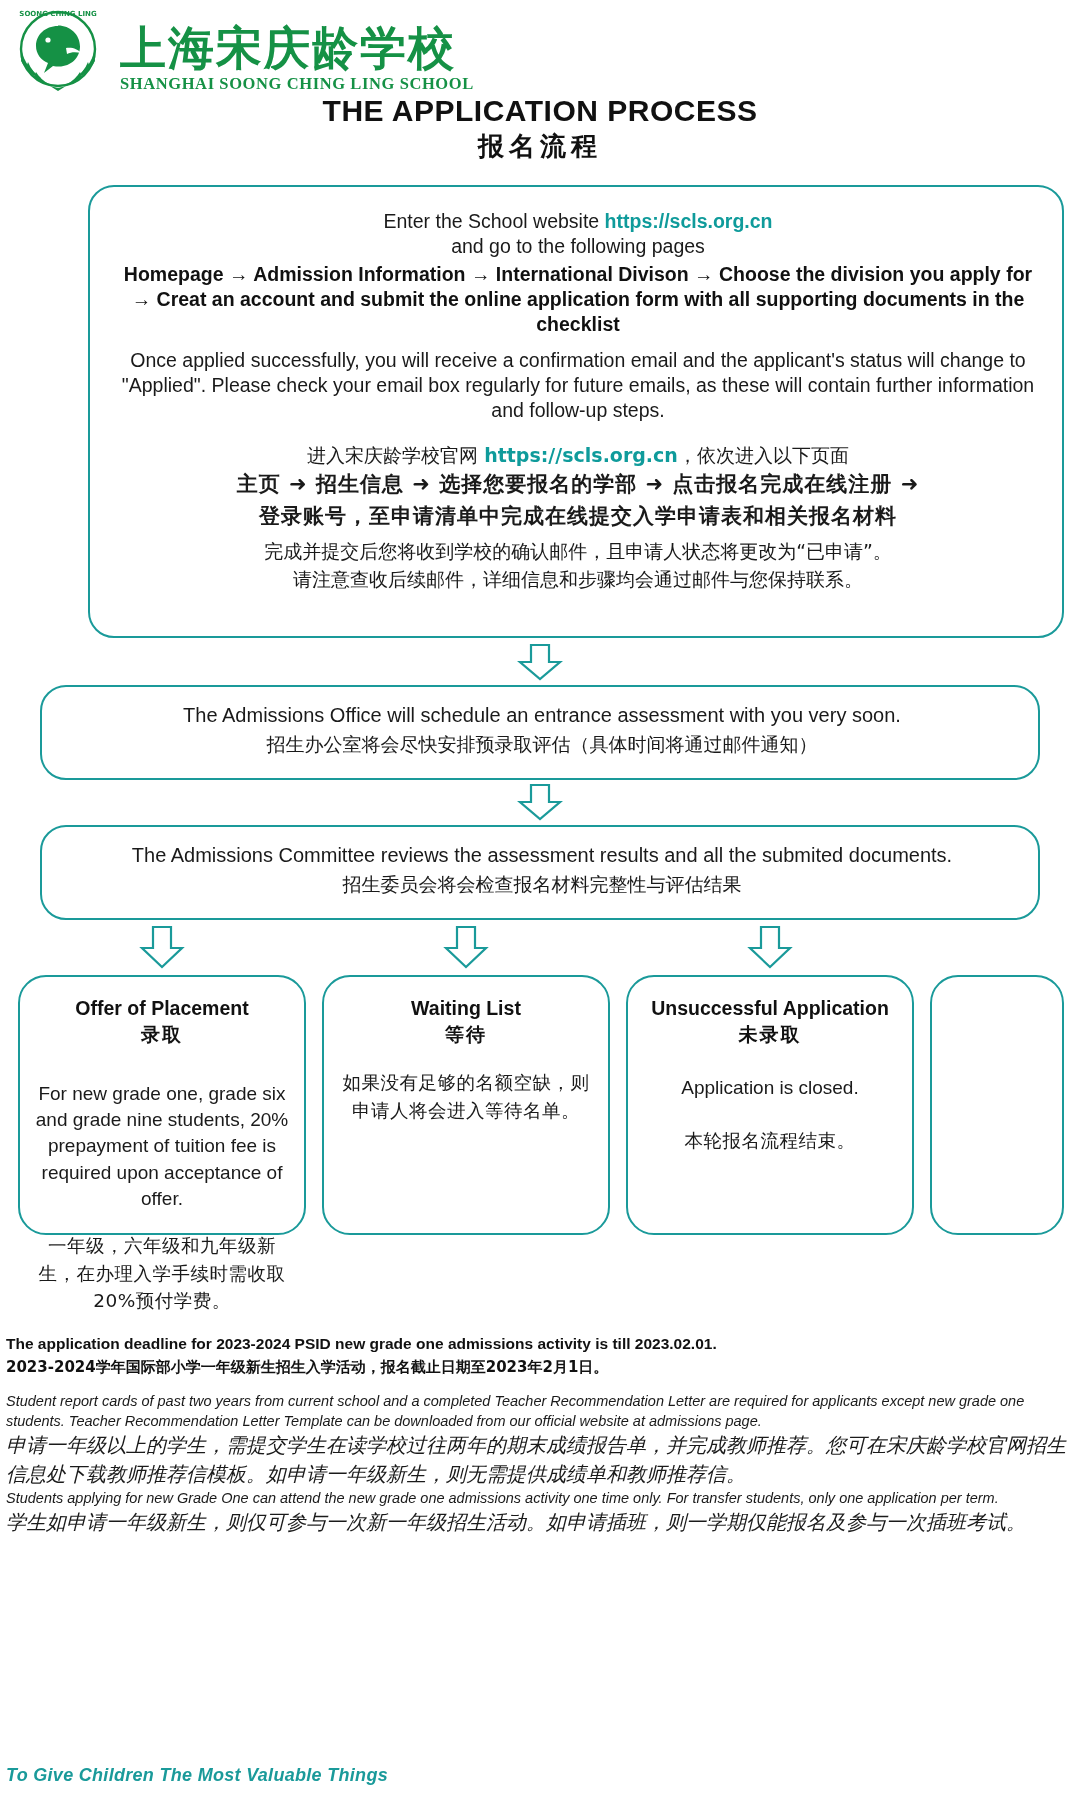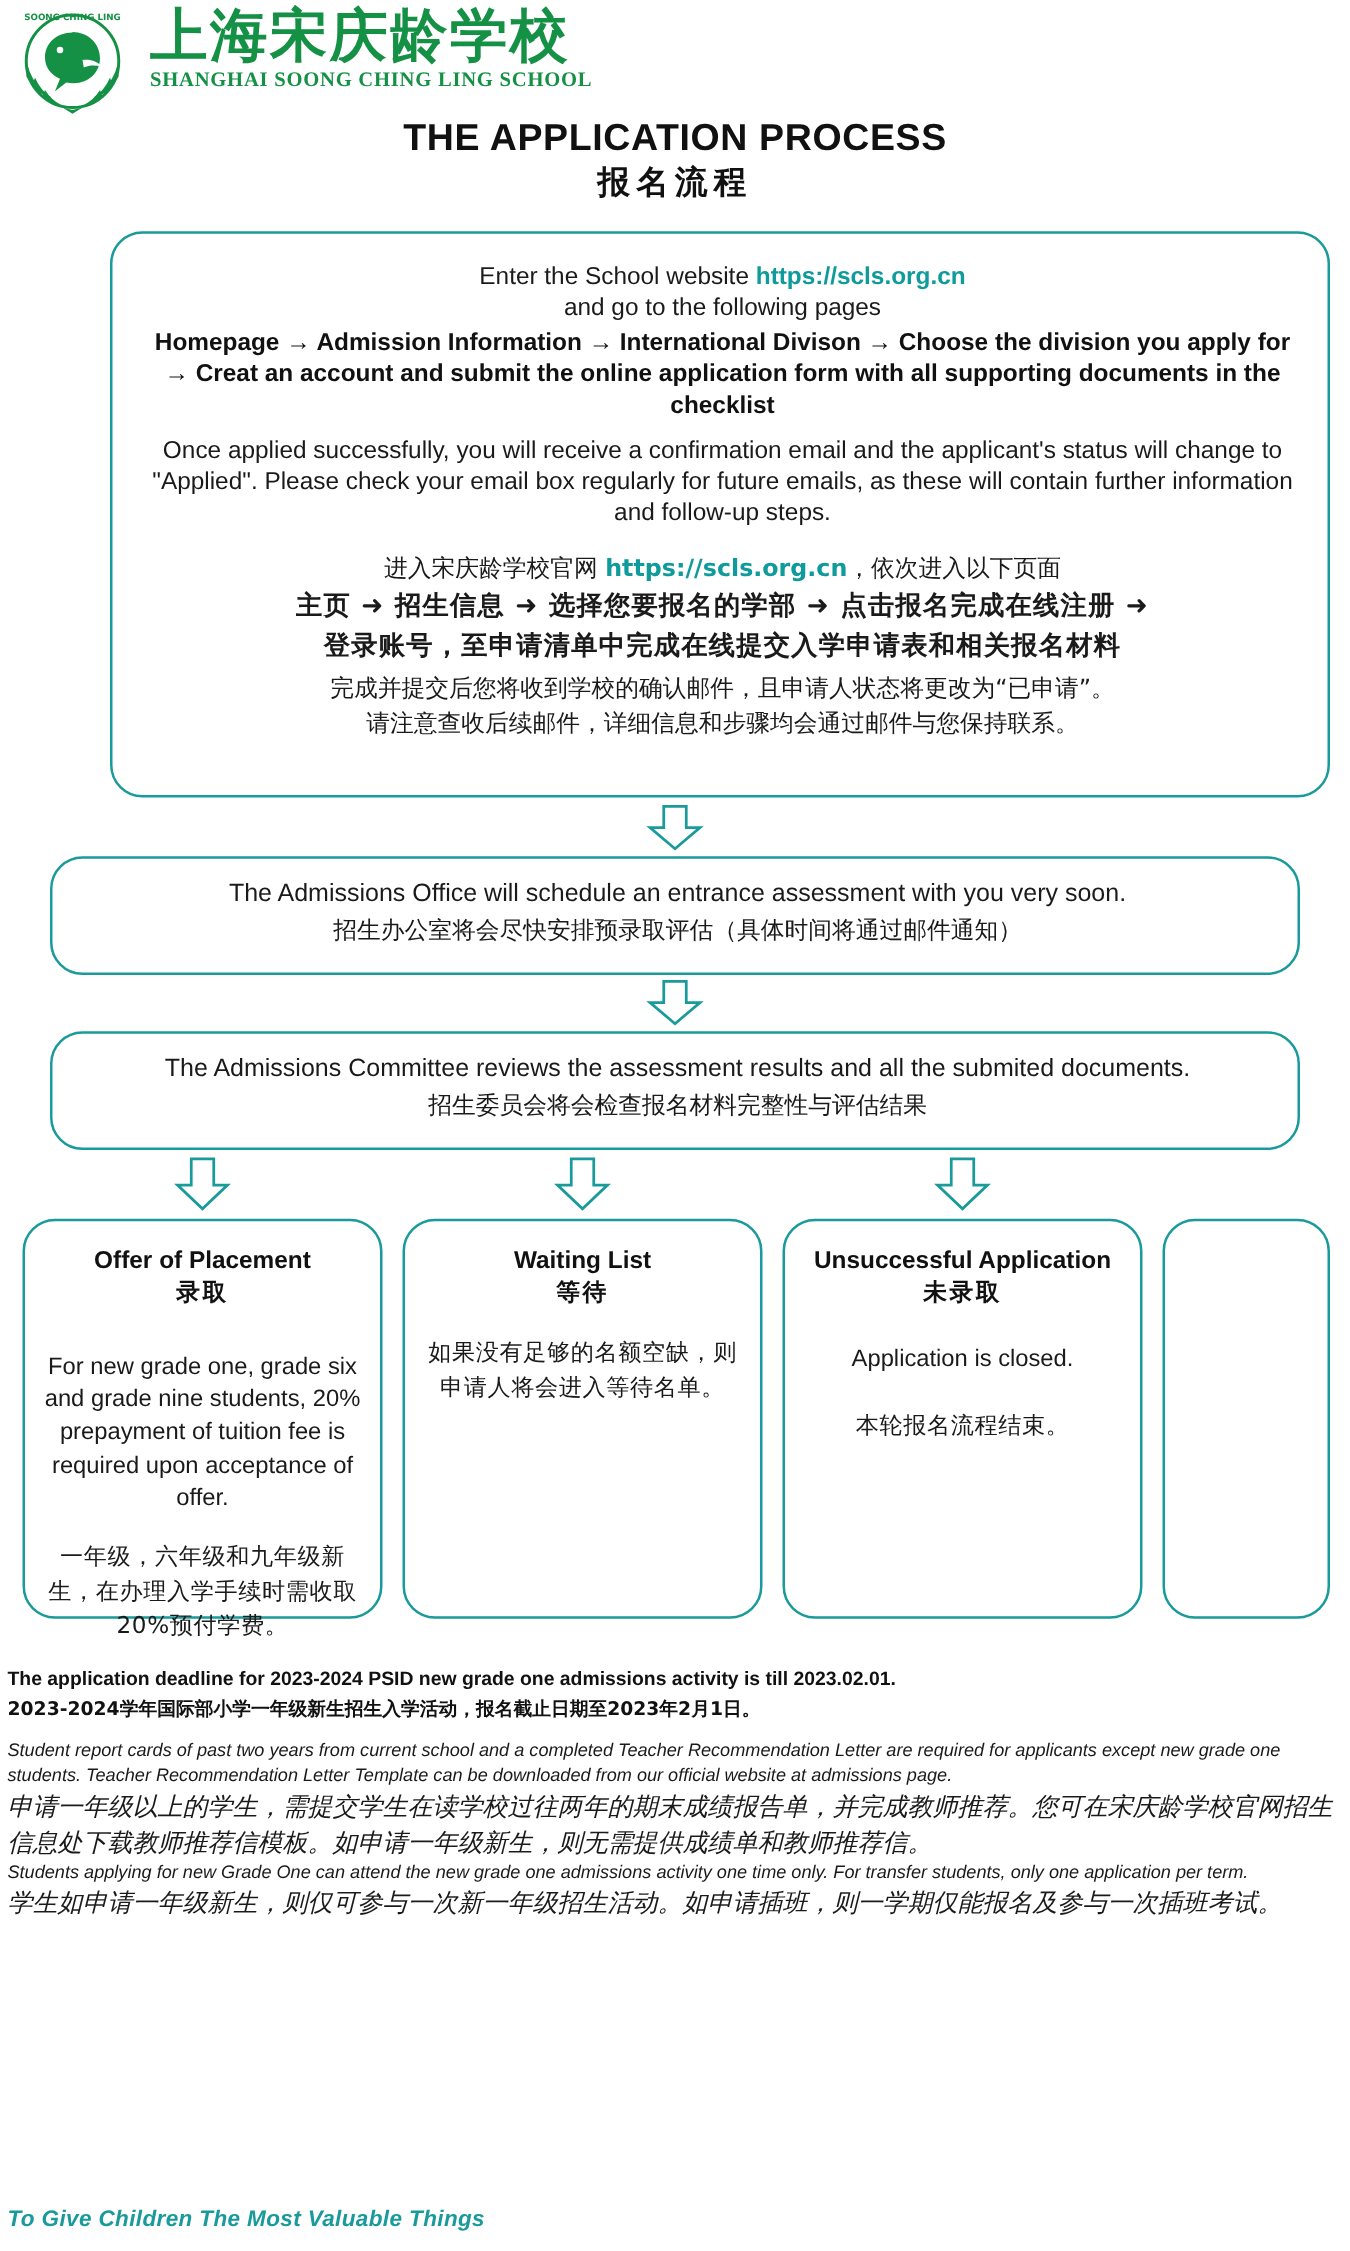--- a/index.html
+++ b/index.html
@@ -9,21 +9,21 @@
     font-family:"Liberation Sans","DejaVu Sans",sans-serif;
     color:#1a1a1a;
     position:relative;
     overflow:hidden;
   }
   .page{position:relative;width:1080px;height:1801px;}
 
   
   .header{position:absolute;left:0;top:0;width:1080px;height:96px;}
   .logo-mark{position:absolute;left:8px;top:4px;width:100px;height:90px;}
-  .logo-text{position:absolute;left:120px;top:0;}
+  .logo-text{position:absolute;left:120px;top:20px;}
   .logo-cn{
     font-family:"DejaVu Sans",sans-serif;
     font-size:46px;font-weight:bold;color:#159145;
     letter-spacing:2px;line-height:56px;white-space:nowrap;
   }
   .logo-en{
     font-family:"Liberation Serif","DejaVu Serif",serif;
     font-size:16.5px;font-weight:bold;color:#159145;
     letter-spacing:0.6px;white-space:nowrap;margin-top:-2px;
   }
@@ -44,21 +44,21 @@
   .box{
     position:absolute;
     border:2px solid #1a9a9a;
     border-radius:26px;
     background:#fff;
     box-sizing:border-box;
   }
   .box1{left:52px;top:185px;width:976px;height:453px;margin-left:36px;}
   .box2{left:40px;top:685px;width:1000px;height:95px;}
   .box3{left:40px;top:825px;width:1000px;height:95px;}
-  .outcome{top:975px;height:320px;}
+  .outcome{top:975px;height:260px;border-radius:28px;}
   .outcome-a{left:18px;width:288px;}
   .outcome-b{left:322px;width:288px;}
   .outcome-c{left:626px;width:288px;}
   .outcome-d{left:930px;width:134px;}
   .ln{line-height:1.30;}
   .en-reg{font-size:19.5px;color:#1a1a1a;}
   .en-bold{font-size:19.5px;font-weight:bold;color:#111;}
   .teal{color:#0f9b9b;font-weight:bold;}
   .cn{font-family:"DejaVu Sans",sans-serif;color:#1a1a1a;}
   .cn-reg{font-size:19px;line-height:1.45;}

